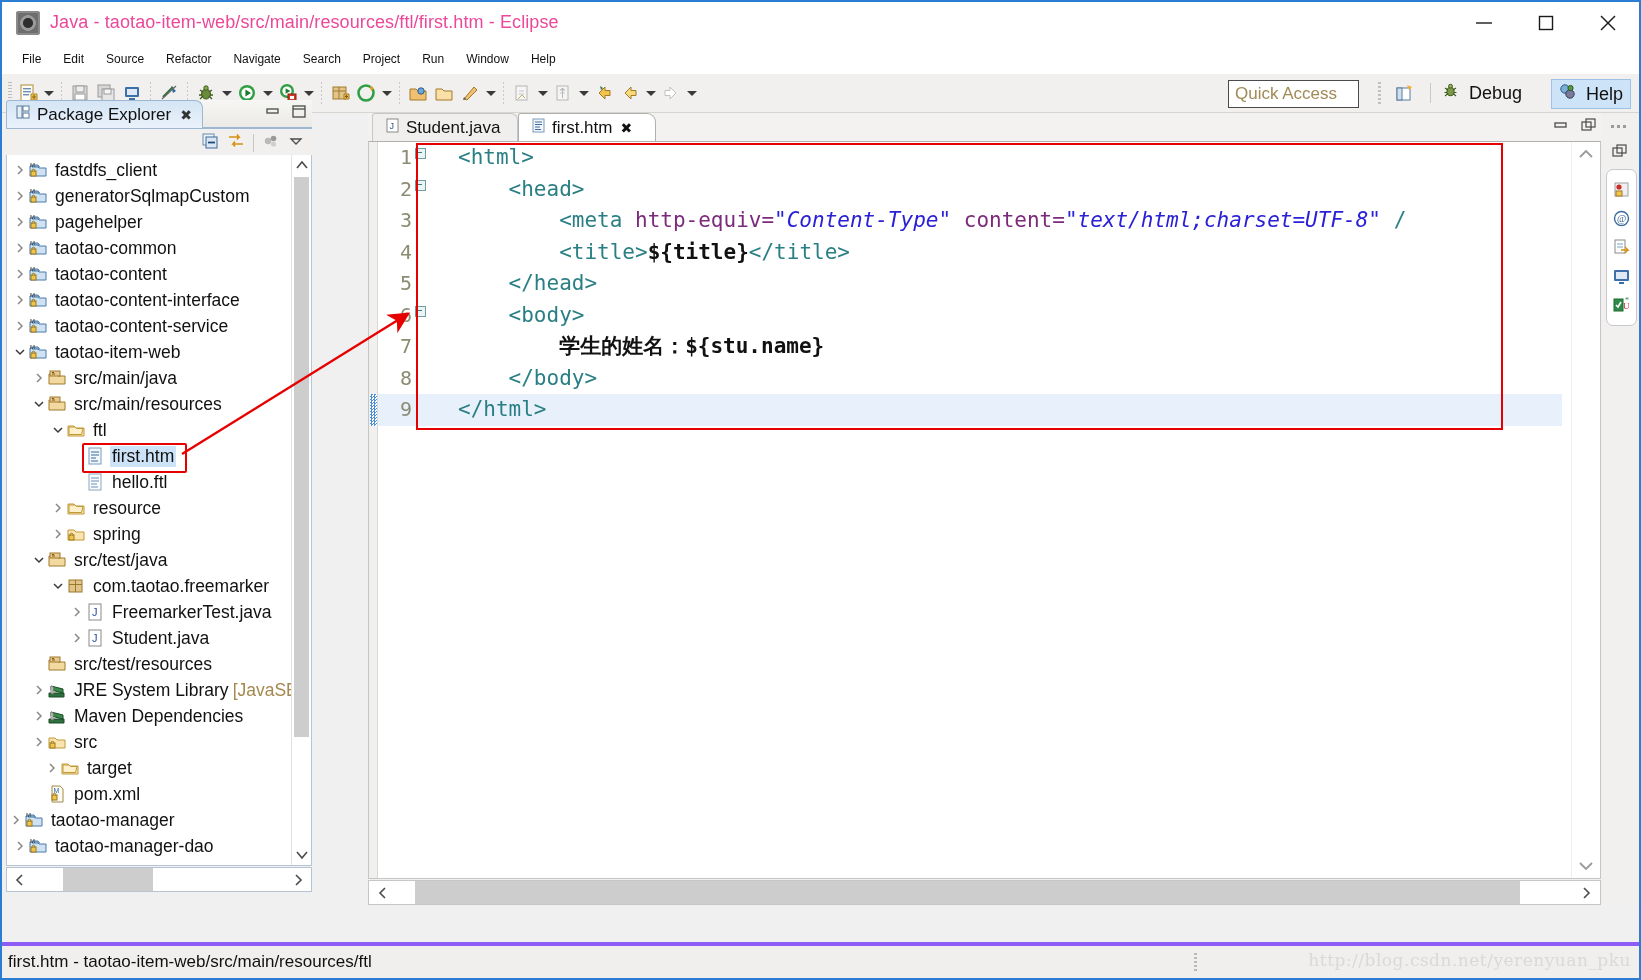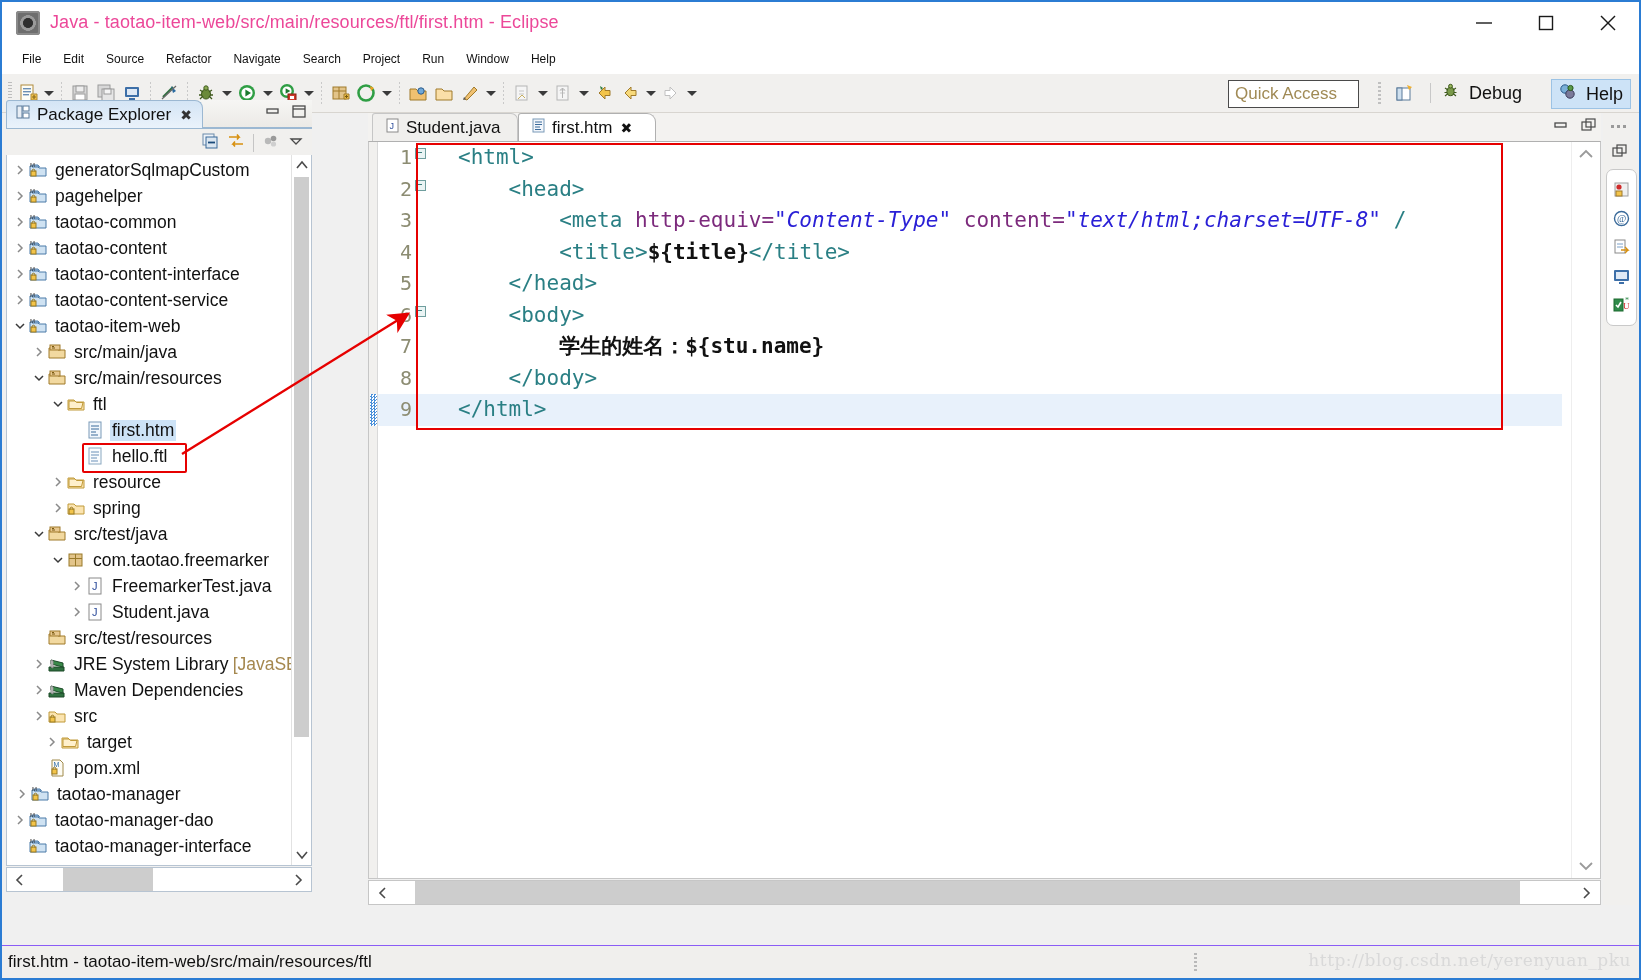--- a/index.html
+++ b/index.html
@@ -224,21 +224,21 @@
     display:flex;align-items:center;justify-content:center;}
   .rs-group{
     position:absolute;left:3px;top:56px;width:29px;padding:5px 0;
     background:#ffffff;border:1px solid #c9c9c9;border-radius:7px;
   }
   .rs-item{height:29px;display:flex;align-items:center;justify-content:center;}
 
   
   .statusbar{
     position:absolute;left:0;bottom:0;right:0;height:32px;
-    background:#f0efed;border-top:1px solid #8b5cf6;display:flex;align-items:center;
+    background:#f0efed;border-top:4px solid #8b5cf6;display:flex;align-items:center;
   }
   .status-text{font-size:17px;color:#111;margin-left:6px;}
   .status-sep{position:absolute;left:1192px;top:7px;width:3px;height:18px;
     background:repeating-linear-gradient(to bottom,#b9b9b9 0 2px,transparent 2px 4px);}
   .watermark{
     position:absolute;right:8px;top:4px;
     font-family:"DejaVu Serif","Liberation Serif",serif;
     font-size:17px;color:#d9d9d9;letter-spacing:0.5px;
   }
 
@@ -545,20 +545,35 @@
                 <path d="M4 2 L8 6 L4 10" fill="none" stroke="#8a8a8a" stroke-width="1.5"></path>
               </svg>
             </span>
             <span class="ticon"><svg width="20" height="20" viewBox="0 0 20 20">
                 <path d="M2 6 h7 l2 2 h7 v8 H2 Z" fill="#cfe2f2" stroke="#4a7aa8"></path>
                 <path d="M4 5 h6 l1.5 2 H4 Z" fill="#9abde0" stroke="#4a7aa8"></path>
                 <text x="2" y="7" font-size="6" fill="#3a3a3a" font-family="Liberation Sans">M</text>
                 <rect x="3" y="11" width="5" height="5" fill="#f3c44a" stroke="#9a7a20"></rect>
                 <path d="M4.2 11.5 v-1 a1.3 1.3 0 0 1 2.6 0 v1" fill="none" stroke="#9a7a20"></path>
               </svg></span>
+            <span class="lbl">fastdfs_client</span>
+          </div>
+          <div class="trow" style="padding-left: 4px;">
+            <span class="tw">
+              <svg width="12" height="12">
+                <path d="M4 2 L8 6 L4 10" fill="none" stroke="#8a8a8a" stroke-width="1.5"></path>
+              </svg>
+            </span>
+            <span class="ticon"><svg width="20" height="20" viewBox="0 0 20 20">
+                <path d="M2 6 h7 l2 2 h7 v8 H2 Z" fill="#cfe2f2" stroke="#4a7aa8"></path>
+                <path d="M4 5 h6 l1.5 2 H4 Z" fill="#9abde0" stroke="#4a7aa8"></path>
+                <text x="2" y="7" font-size="6" fill="#3a3a3a" font-family="Liberation Sans">M</text>
+                <rect x="3" y="11" width="5" height="5" fill="#f3c44a" stroke="#9a7a20"></rect>
+                <path d="M4.2 11.5 v-1 a1.3 1.3 0 0 1 2.6 0 v1" fill="none" stroke="#9a7a20"></path>
+              </svg></span>
             <span class="lbl">generatorSqlmapCustom</span>
           </div>
           <div class="trow" style="padding-left: 4px;">
             <span class="tw">
               <svg width="12" height="12">
                 <path d="M4 2 L8 6 L4 10" fill="none" stroke="#8a8a8a" stroke-width="1.5"></path>
               </svg>
             </span>
             <span class="ticon"><svg width="20" height="20" viewBox="0 0 20 20">
                 <path d="M2 6 h7 l2 2 h7 v8 H2 Z" fill="#cfe2f2" stroke="#4a7aa8"></path>
@@ -843,21 +858,21 @@
           <div class="trow" style="padding-left: 23px;">
             <span class="tw"></span>
             <span class="ticon"><svg width="20" height="20" viewBox="0 0 20 20">
                 <path d="M5 2 h8 l3 3 v13 H5 Z" fill="#fdfbf3" stroke="#a08a4a"></path>
                 <text x="6.5" y="9" font-size="7" fill="#2a6aa8" font-family="Liberation Sans">M</text>
                 <rect x="5" y="11" width="5" height="5" fill="#f3c44a" stroke="#9a7a20"></rect>
                 <path d="M6.2 11.5 v-1 a1.3 1.3 0 0 1 2.6 0 v1" fill="none" stroke="#9a7a20"></path>
               </svg></span>
             <span class="lbl">pom.xml</span>
           </div>
-          <div class="trow" style="padding-left: 6px;">
+          <div class="trow" style="padding-left: 0;">
             <span class="tw">
               <svg width="12" height="12">
                 <path d="M4 2 L8 6 L4 10" fill="none" stroke="#8a8a8a" stroke-width="1.5"></path>
               </svg>
             </span>
             <span class="ticon"><svg width="20" height="20" viewBox="0 0 20 20">
                 <path d="M2 6 h7 l2 2 h7 v8 H2 Z" fill="#cfe2f2" stroke="#4a7aa8"></path>
                 <path d="M4 5 h6 l1.5 2 H4 Z" fill="#9abde0" stroke="#4a7aa8"></path>
                 <text x="2" y="7" font-size="6" fill="#3a3a3a" font-family="Liberation Sans">M</text>
                 <rect x="3" y="11" width="5" height="5" fill="#f3c44a" stroke="#9a7a20"></rect>

